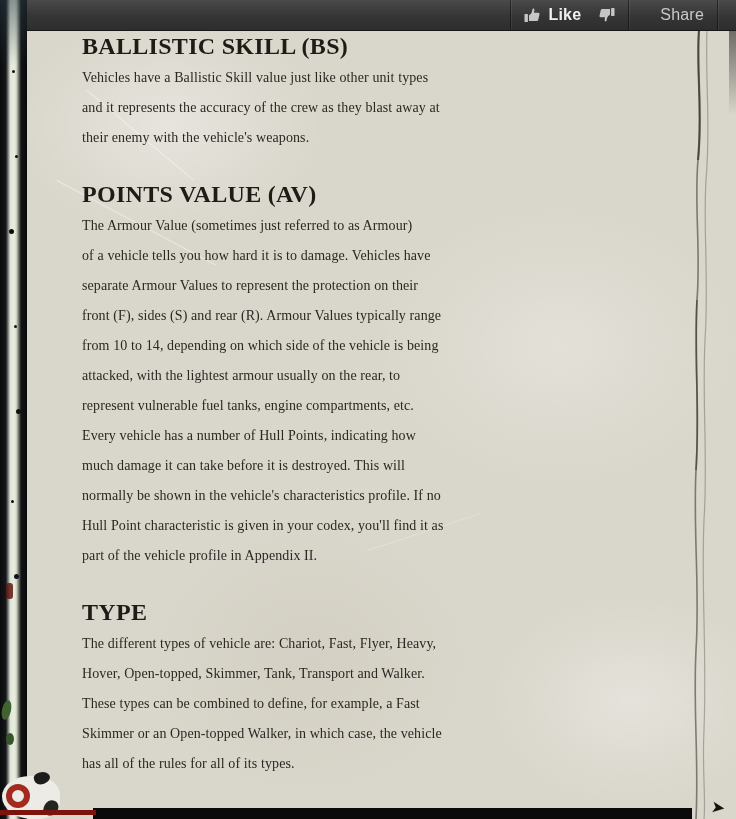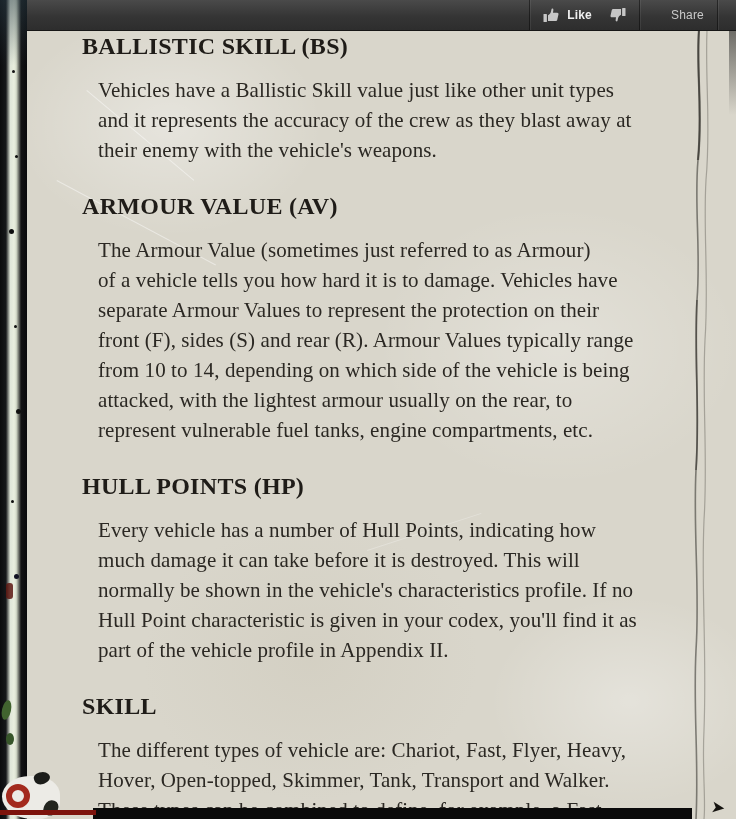--- a/index.html
+++ b/index.html
@@ -7,21 +7,21 @@
     width:736px;height:819px;position:relative;overflow:hidden;
     background:#dbd8cf;font-family:"Liberation Serif",serif;
   }
 
   
   .toolbar{
     position:absolute;top:0;left:0;right:0;height:30px;z-index:4;
     background:linear-gradient(#4a4a4a,#353535 55%,#2d2d2d);
     border-bottom:1px solid #171717;
     display:flex;align-items:center;justify-content:flex-end;
-    font-family:"Liberation Sans",sans-serif;font-size:12px;color:#c9c9c9;
+    font-family:"Liberation Sans",sans-serif;font-size:16px;color:#c9c9c9;
   }
   .tb-sep{width:1px;align-self:stretch;background:rgba(0,0,0,.45);
     box-shadow:1px 0 0 rgba(255,255,255,.07);}
   .tb-item{display:flex;align-items:center;height:100%;padding:0 13px;cursor:pointer;}
   .tb-item .lbl{margin-left:7px;letter-spacing:.2px;}
   .like-lbl{color:#efefef;font-weight:bold;}
   .thumb{width:17px;height:16px;display:block;}
   .thumb-down{transform:rotate(180deg);}
   .chev{width:13px;height:13px;display:block;}
   .tb-hairlines{display:flex;align-self:stretch;margin-left:6px;}
@@ -72,21 +72,21 @@
   .crease{position:absolute;left:0;top:0;width:709px;height:789px;z-index:2;pointer-events:none;}
 
   
   .content{position:relative;z-index:3;padding:3px 40px 0 55px;width:600px;color:#2b2823;}
   .section h2{
     margin:28px 0 4px 0;font-size:24px;line-height:26px;font-weight:bold;
     color:#1f1c18;letter-spacing:.3px;
   }
   .section:first-child h2{margin-top:0;}
   .section p{
-    margin:16px;font-size:21px;line-height:30px;letter-spacing:.1px;
+    margin:0;font-size:14px;line-height:30px;letter-spacing:.1px;
     white-space:pre-line;
   }
 
   
   .bottom-black-bar{position:absolute;left:93px;top:808px;width:599px;height:11px;background:#0a0a0a;z-index:6;}
   .bottom-red-line{position:absolute;left:0;top:810px;width:96px;height:5px;background:#7d130c;z-index:7;}
   .next-arrow{position:absolute;left:711px;top:797px;z-index:7;font-size:17px;color:#15130f;
     font-family:"DejaVu Sans",sans-serif;transform:rotate(8deg);cursor:pointer;}
 </style>
 </head>
@@ -106,39 +106,38 @@
   </svg>
 
   <div class="content">
     <div class="section">
       <h2>BALLISTIC SKILL (BS)</h2>
       <p>Vehicles have a Ballistic Skill value just like other unit types
 and it represents the accuracy of the crew as they blast away at
 their enemy with the vehicle's weapons.</p>
     </div>
     <div class="section">
-      <h2>ARMOUR VALUE (AV)</h2>
+      <h2>POINTS VALUE (AV)</h2>
       <p>The Armour Value (sometimes just referred to as Armour)
 of a vehicle tells you how hard it is to damage. Vehicles have
 separate Armour Values to represent the protection on their
 front (F), sides (S) and rear (R). Armour Values typically range
 from 10 to 14, depending on which side of the vehicle is being
 attacked, with the lightest armour usually on the rear, to
 represent vulnerable fuel tanks, engine compartments, etc.</p>
     </div>
     <div class="section">
-      <h2>HULL POINTS (HP)</h2>
       <p>Every vehicle has a number of Hull Points, indicating how
 much damage it can take before it is destroyed. This will
 normally be shown in the vehicle's characteristics profile. If no
 Hull Point characteristic is given in your codex, you'll find it as
 part of the vehicle profile in Appendix II.</p>
     </div>
     <div class="section">
-      <h2>SKILL</h2>
+      <h2>TYPE</h2>
       <p>The different types of vehicle are: Chariot, Fast, Flyer, Heavy,
 Hover, Open-topped, Skimmer, Tank, Transport and Walker.
 These types can be combined to define, for example, a Fast
 Skimmer or an Open-topped Walker, in which case, the vehicle
 has all of the rules for all of its types.</p>
     </div>
   </div>
 </div>
 
 <div class="toolbar">

